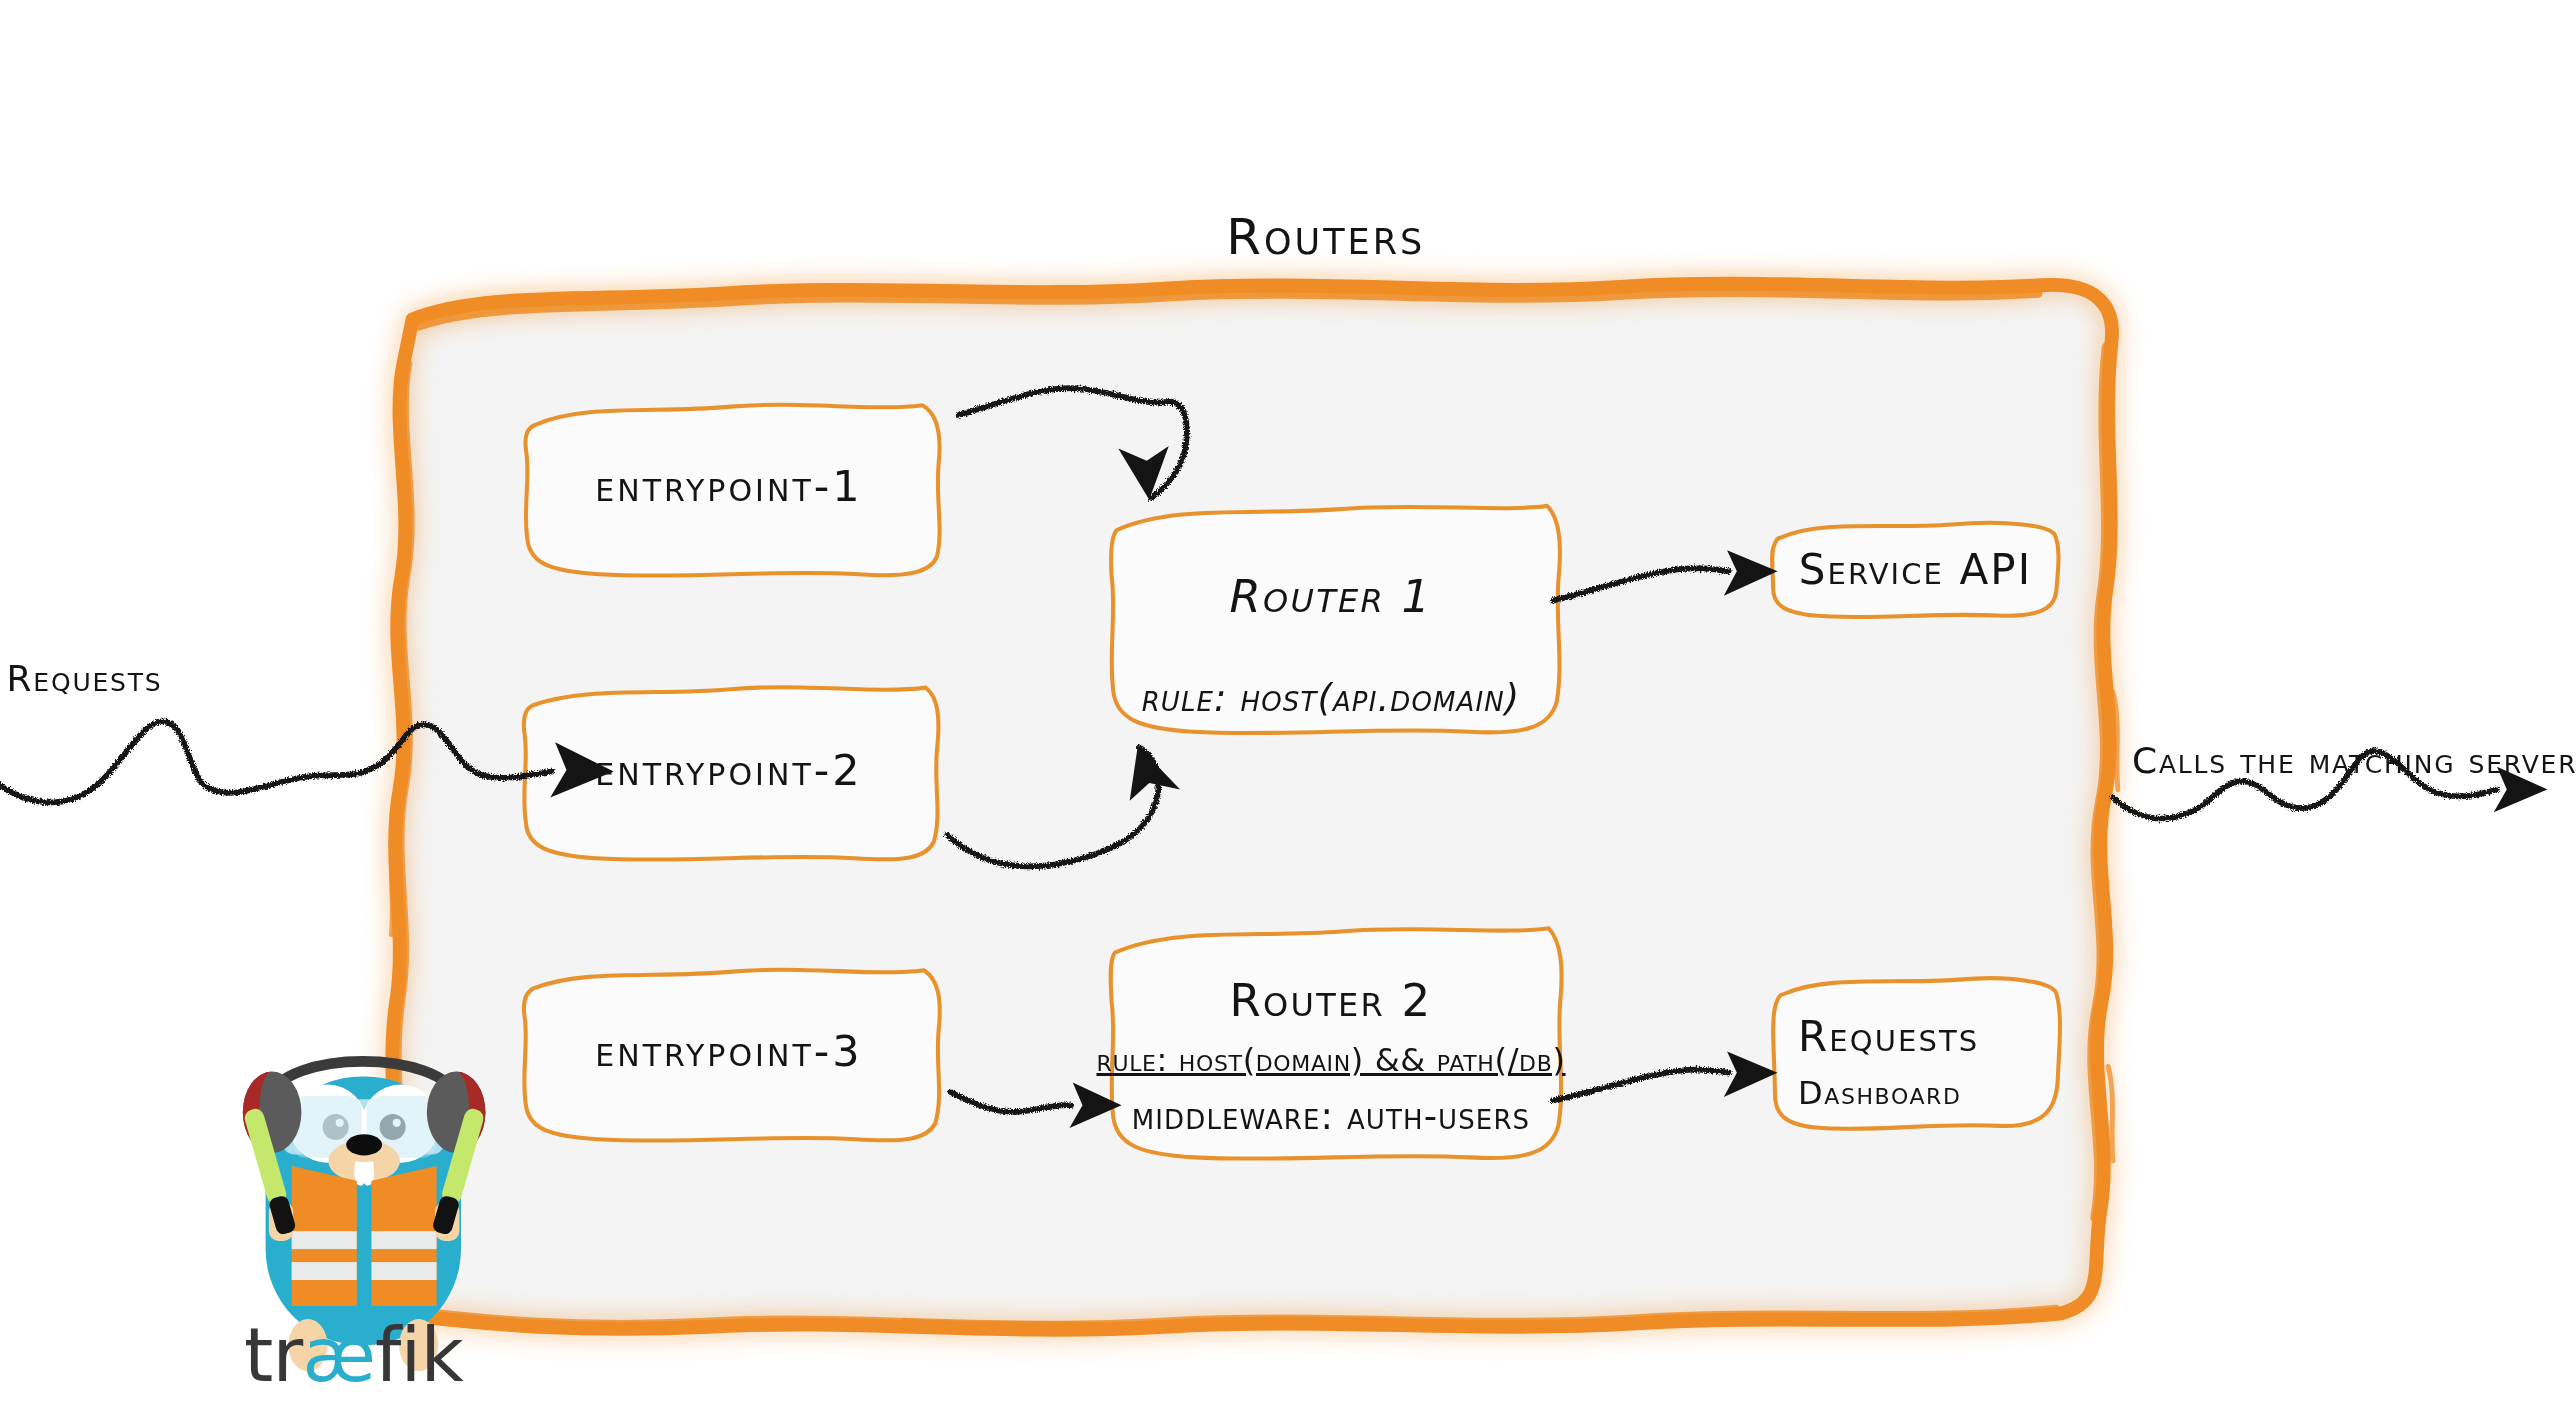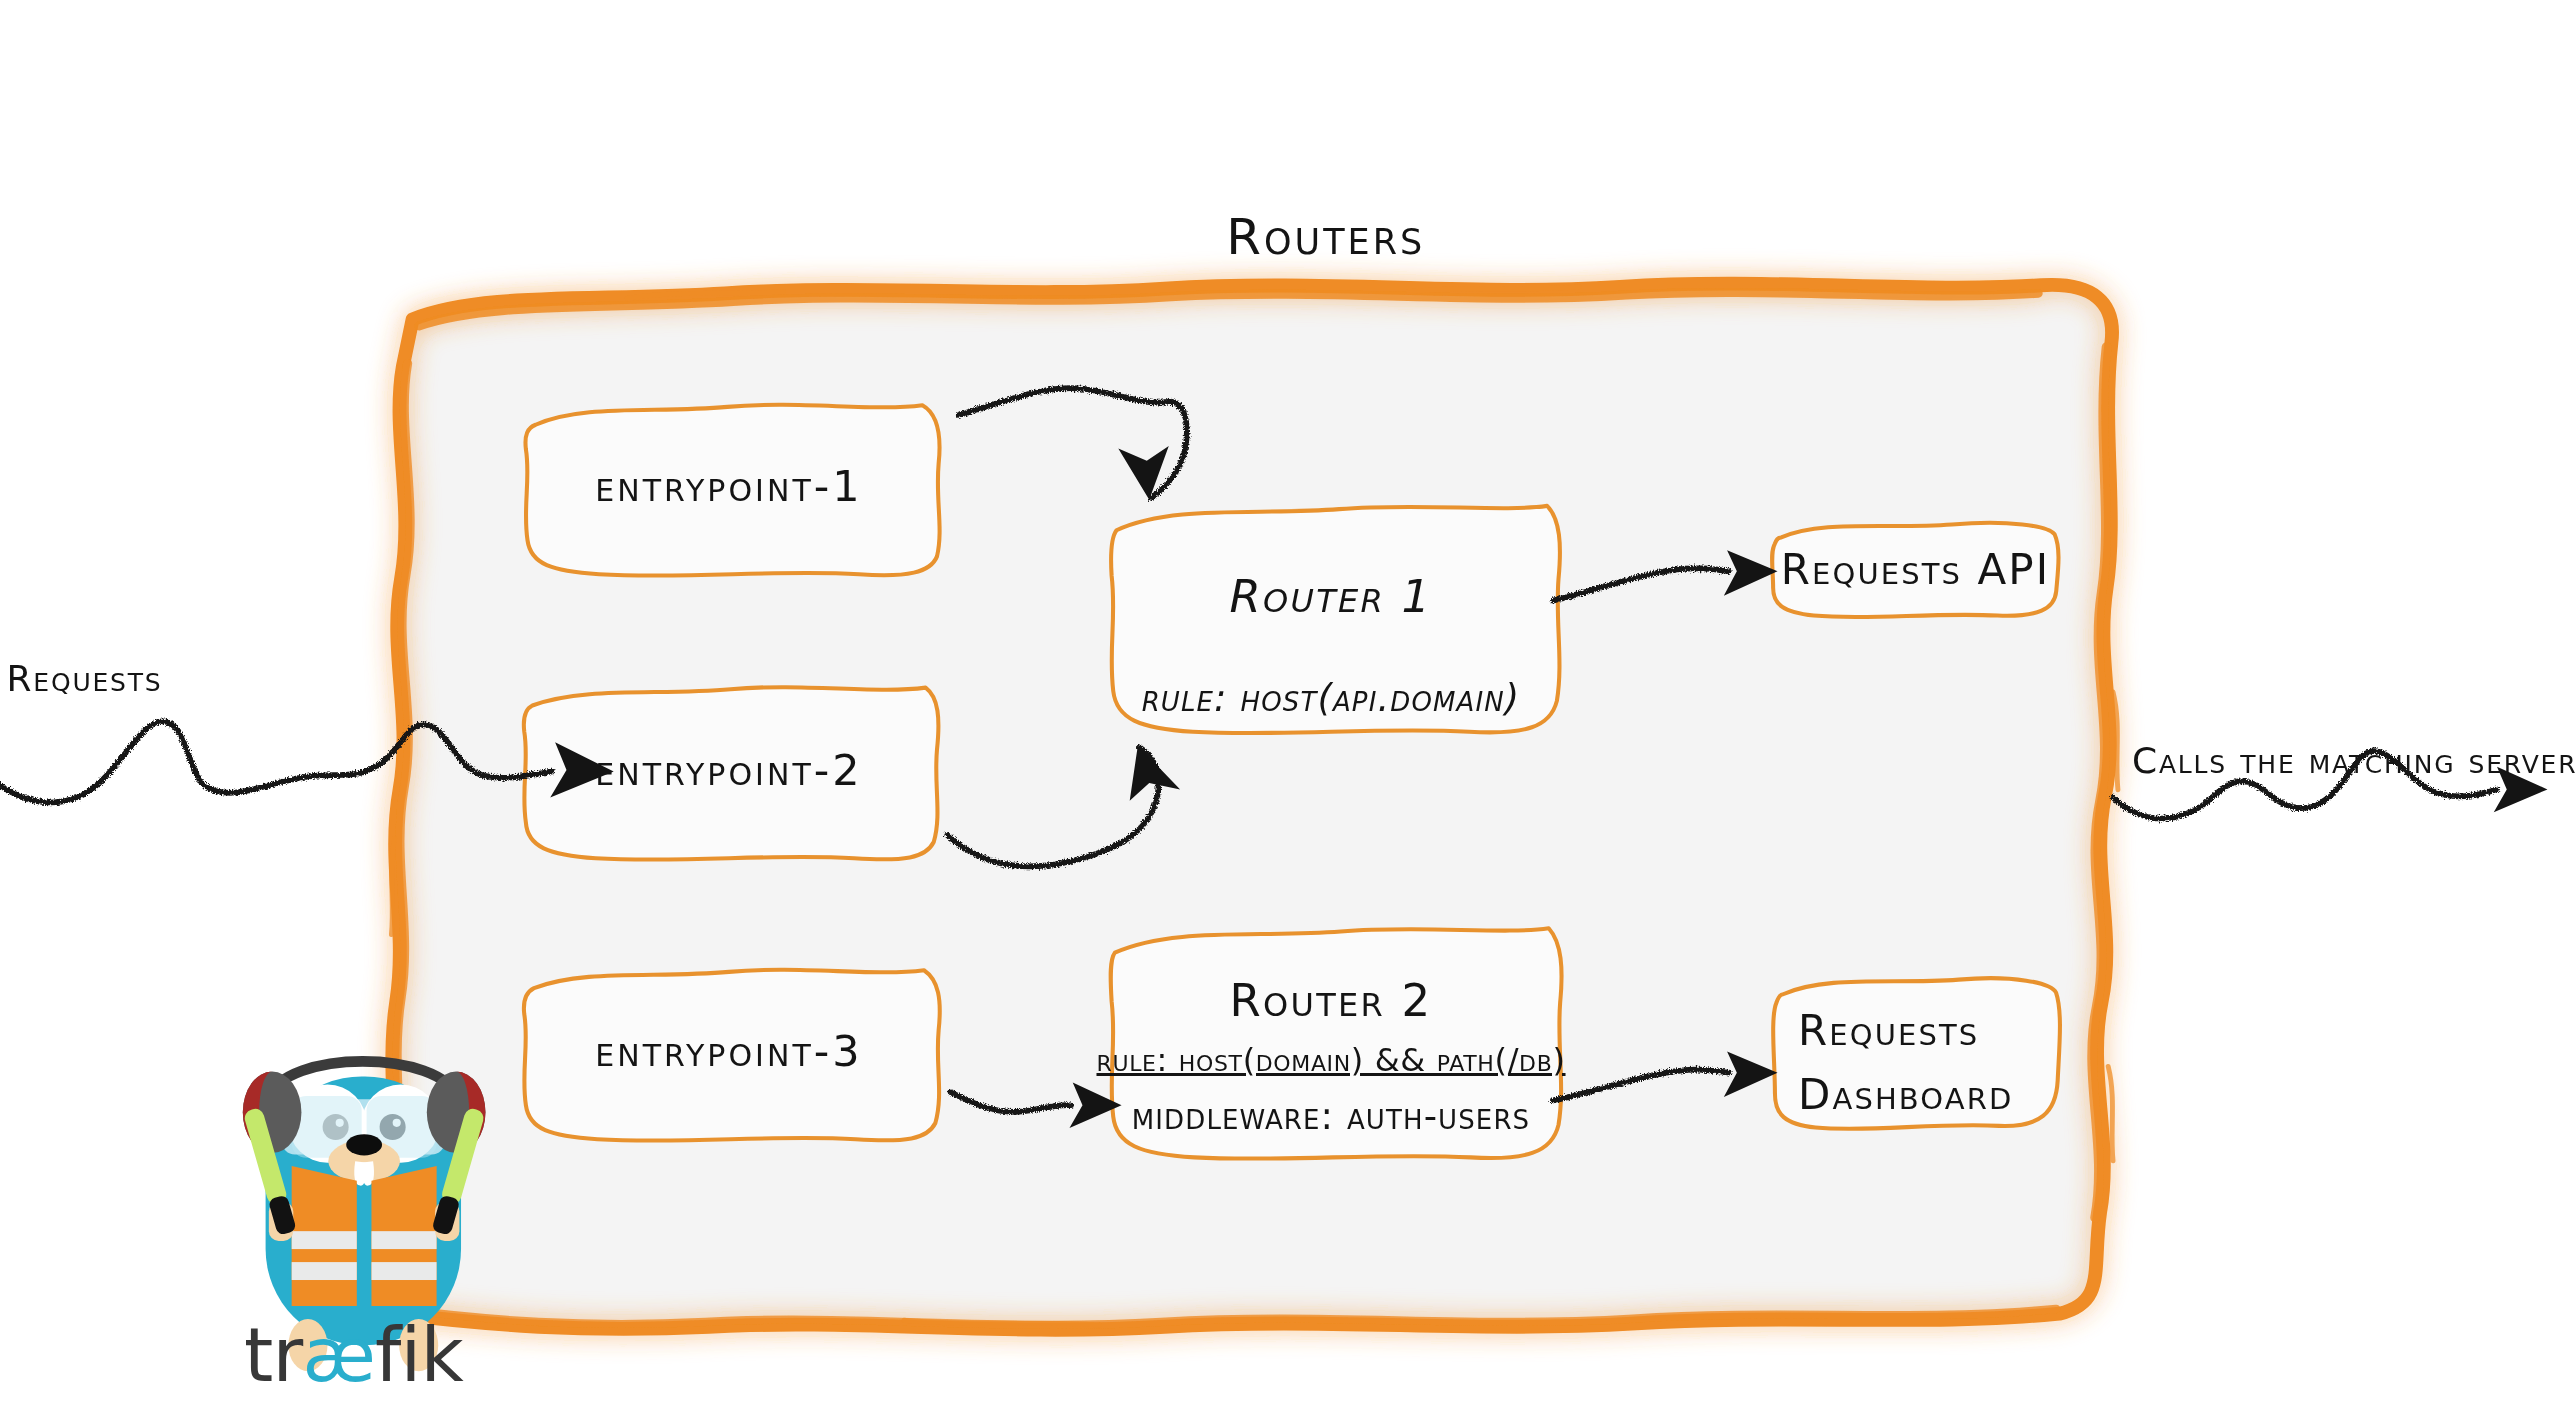--- a/index.html
+++ b/index.html
@@ -189,33 +189,33 @@
     </div>
   </div>
 
   <div class="box sv" style="left:1765px;top:513px;width:301px;height:114px;">
     <svg width="301" height="114" viewBox="0 0 370 140">
       <path d="M 20,30 C 70,8 150,20 230,14 C 300,8 348,16 356,26
                C 364,44 360,72 358,96 C 356,118 336,128 286,126
                C 206,122 126,132 60,126 C 22,122 10,112 10,92
                C 10,70 6,48 12,38 C 14,32 16,30 20,30 Z" fill="#fbfbfb" stroke="#e8922e" stroke-width="5" stroke-linejoin="round"></path>
     </svg>
-    <div class="lbl hand">Requests API</div>
+    <div class="lbl hand">Service API</div>
   </div>
 
   <div class="box sv" style="left:1765px;top:965px;width:301px;height:195px;">
     <svg width="301" height="195" viewBox="0 0 370 240">
       <path d="M 22,36 C 76,12 158,24 238,18 C 306,12 352,22 358,34
                C 366,58 362,100 360,142 C 358,182 338,200 288,198
                C 208,194 128,206 62,200 C 24,196 12,184 12,158
                C 12,118 6,64 14,46 C 16,40 18,36 22,36 Z" fill="#fbfbfb" stroke="#e8922e" stroke-width="5" stroke-linejoin="round"></path>
     </svg>
     <div class="lbl" style="align-items:flex-start;padding-left:33px;gap:16.3px;">
       <div class="hand" style="font-size:42px;letter-spacing:.05em;">Requests</div>
-      <div class="hand" style="font-size:42px;letter-spacing:.05em;">Dashboard</div>
+      <div class="hand" style="font-size:32px;letter-spacing:.05em;">Dashboard</div>
     </div>
   </div>
 
   <div class="flabel hand" style="left:6.5px;top:659px;">Requests</div>
   <div class="flabel hand" style="left:2132px;top:741px;">Calls the matching server</div>
 
   <svg class="arrows" viewBox="0 0 3165 1730">
     <defs>
 
       <filter id="rough" x="-20%" y="-20%" width="140%" height="140%">

